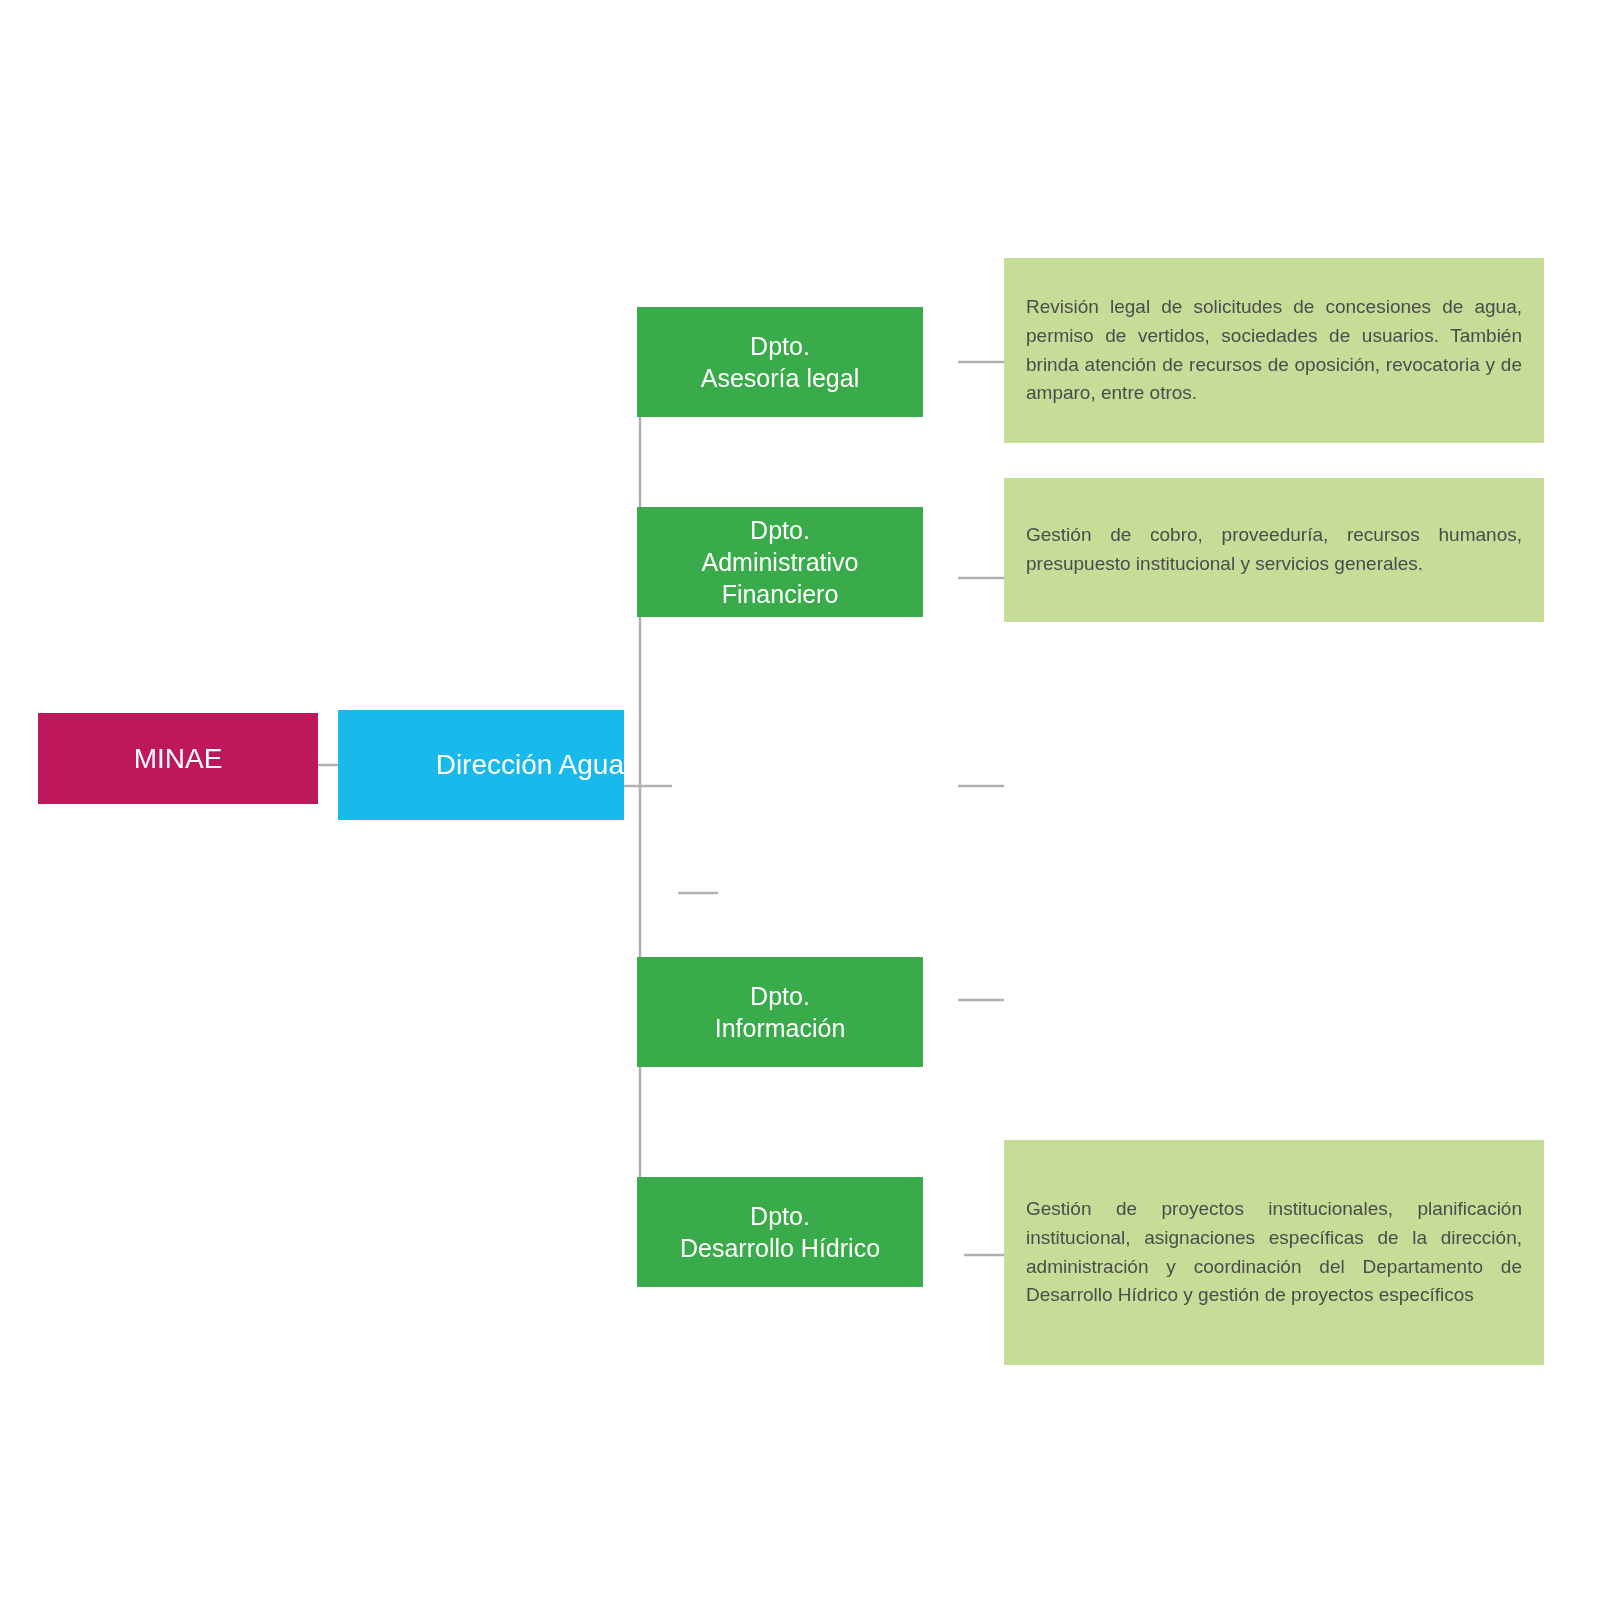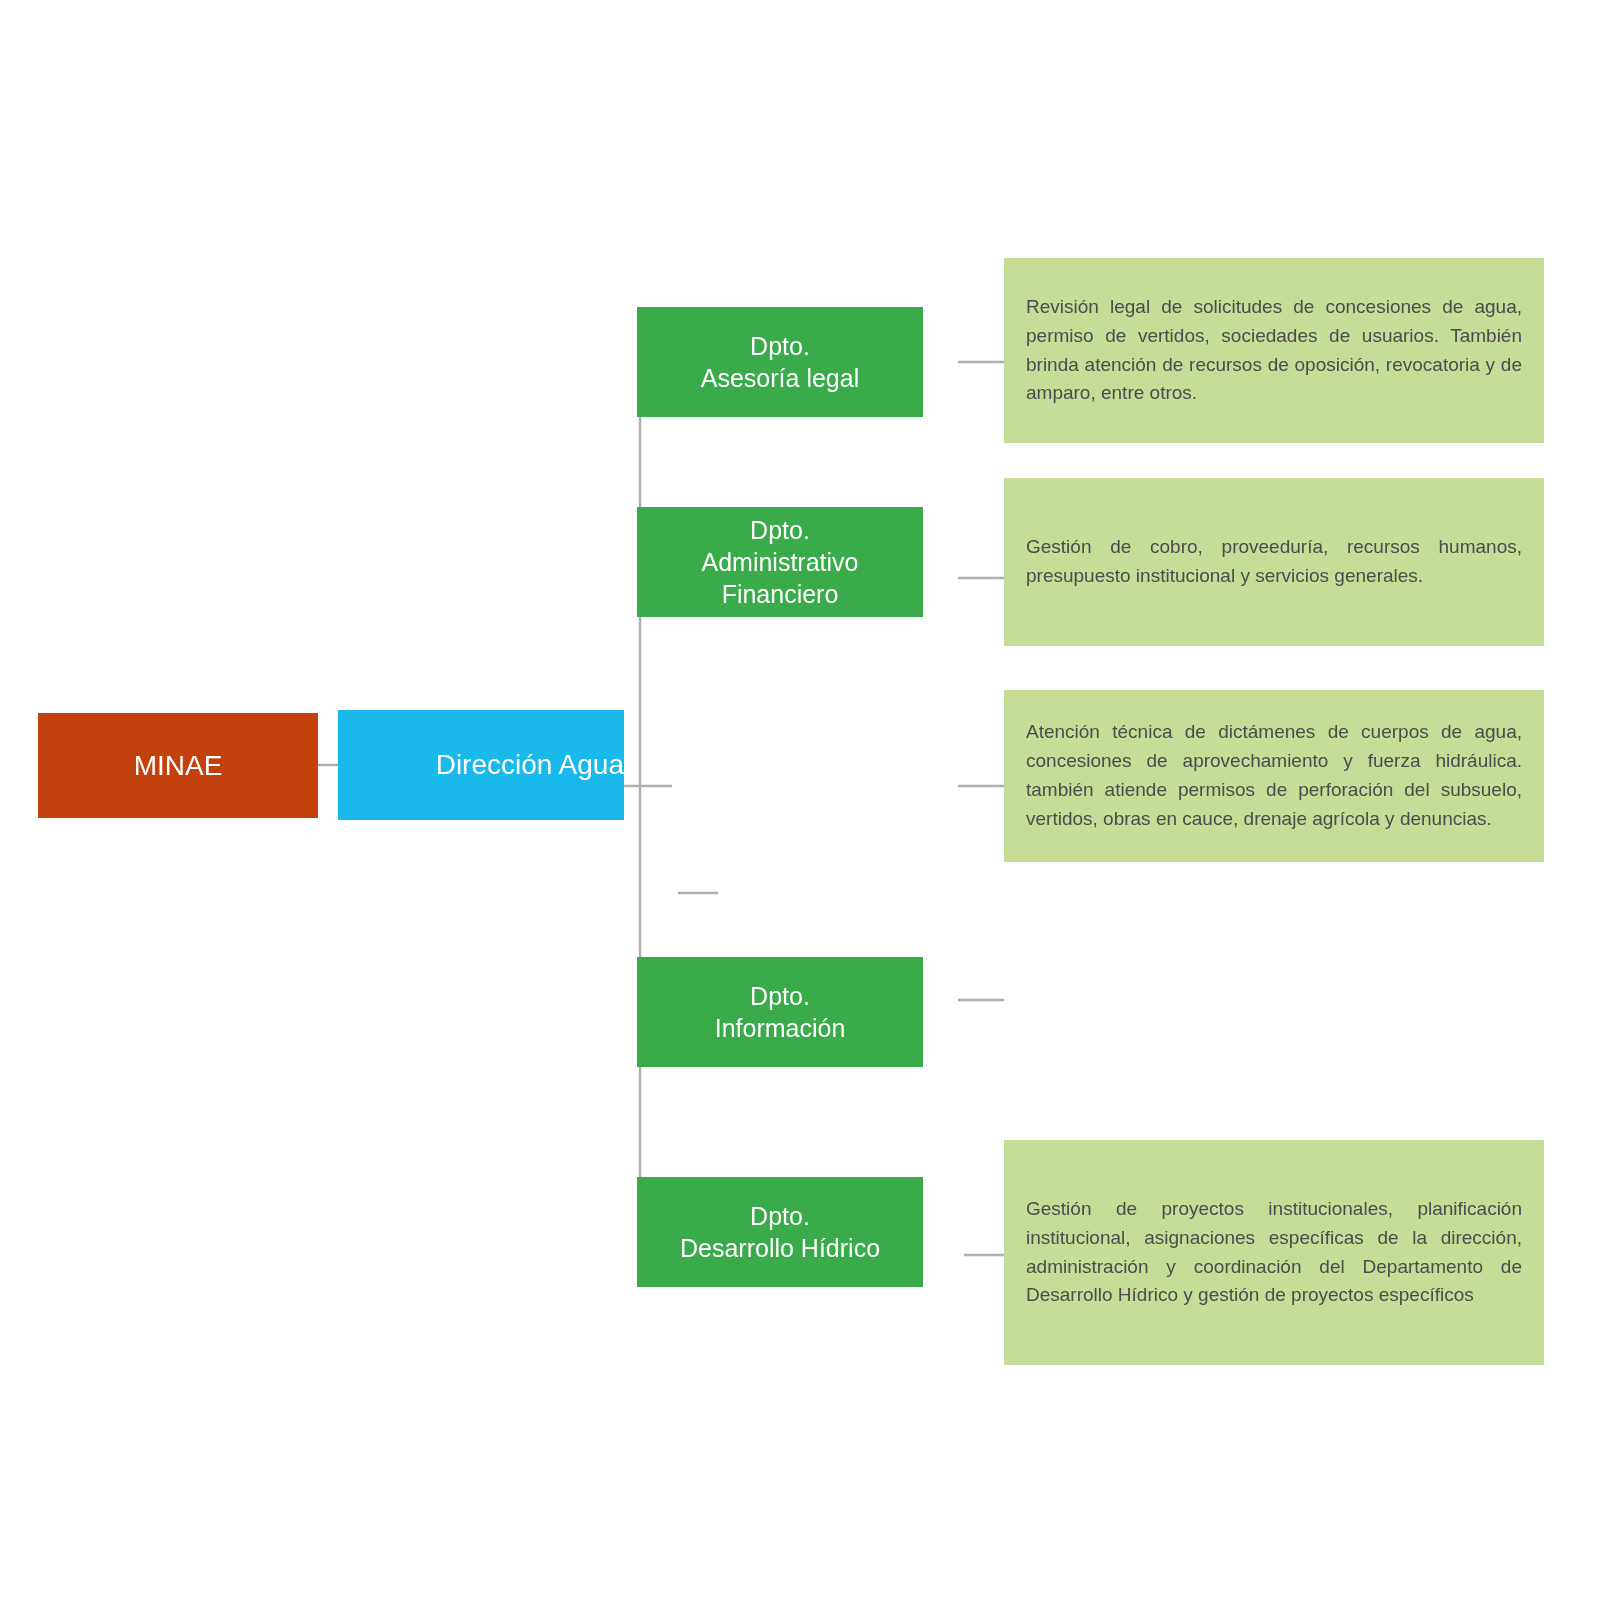--- a/index.html
+++ b/index.html
@@ -27,22 +27,22 @@
     align-items: center;
     justify-content: center;
     text-align: center;
     color: #ffffff;
     line-height: 1.28;
   }
   .node-root {
     left: 38px;
     top: 713px;
     width: 280px;
-    height: 105px;
-    background: #c2410c;
+    height: 91px;
+    background: #be185d;
     font-size: 28px;
   }
   .node-dir {
     left: 338px;
     top: 710px;
     width: 286px;
     height: 110px;
     background: #19b9ec;
     font-size: 28px;
     justify-content: flex-end;
@@ -69,21 +69,21 @@
     font-size: 19px;
     line-height: 1.52;
     text-align: justify;
     padding: 18px 22px;
     display: flex;
     flex-direction: column;
     justify-content: center;
   }
   .desc p { margin: 0; }
   .p1 { top: 258px; height: 185px; }
-  .p2 { top: 478px; height: 168px; }
+  .p2 { top: 478px; height: 144px; }
   .p3 { top: 690px; height: 172px; }
   .p4 { top: 918px; height: 165px; }
   .p5 { top: 1140px; height: 225px; }
 
   .multiline { white-space: pre-line; }
   svg.lines {
     position: absolute;
     left: 0; top: 0;
     width: 1600px;
     height: 1600px;
@@ -151,22 +151,19 @@
   </div>
 
   <div class="desc p1">
     <p>Revisión legal de solicitudes de concesiones de agua, permiso de vertidos, sociedades de usuarios. También brinda atención de recursos de oposición, revocatoria y de amparo, entre otros.</p>
   </div>
 
   <div class="desc p2">
     <p>Gestión de cobro, proveeduría, recursos humanos, presupuesto institucional y servicios generales.</p>
   </div>
 
-  <div class="desc p3">
-    <p>Atención técnica de dictámenes de cuerpos de agua, concesiones de aprovechamiento y fuerza hidráulica. también atiende permisos de perforación del subsuelo, vertidos, obras en cauce, drenaje agrícola y denuncias.</p>
-  </div>
 
 
   <div class="desc p5">
     <p>Gestión de proyectos institucionales, planificación institucional, asignaciones específicas de la dirección, administración y coordinación del Departamento de Desarrollo Hídrico y gestión de proyectos específicos</p>
   </div>
 
 </div>
 
 </body></html>

